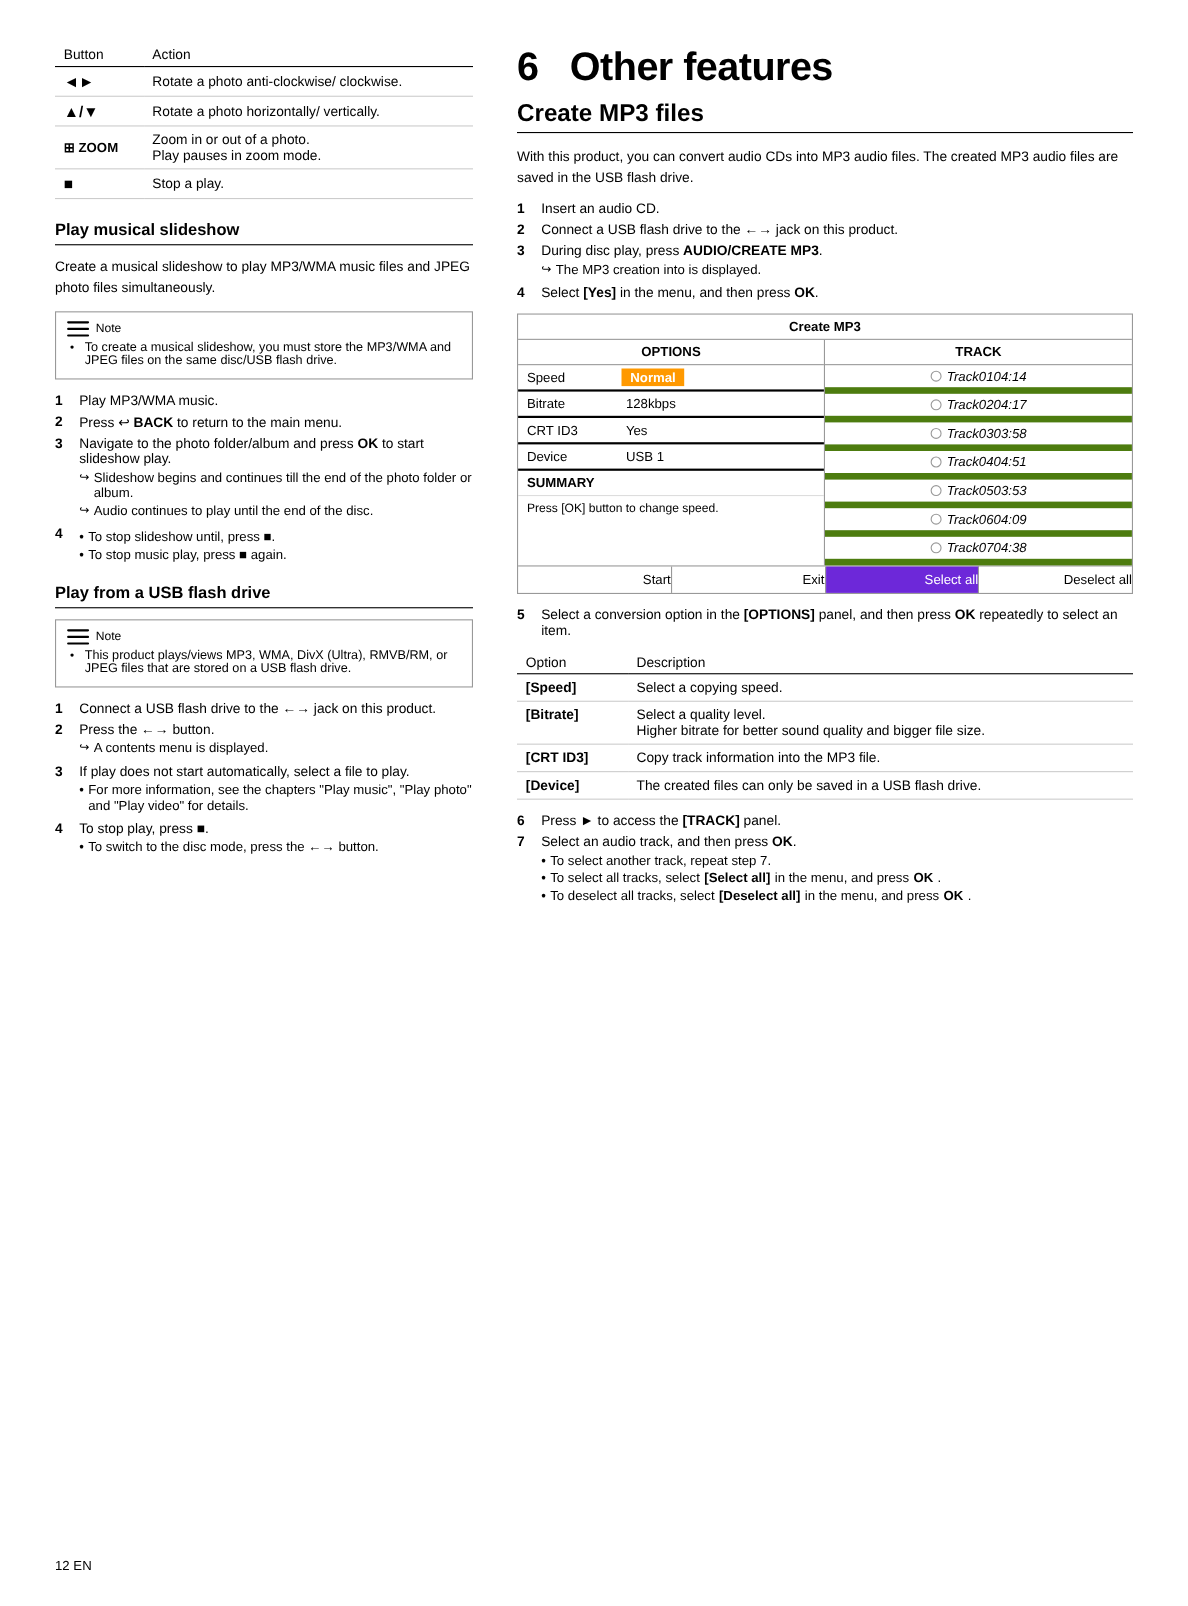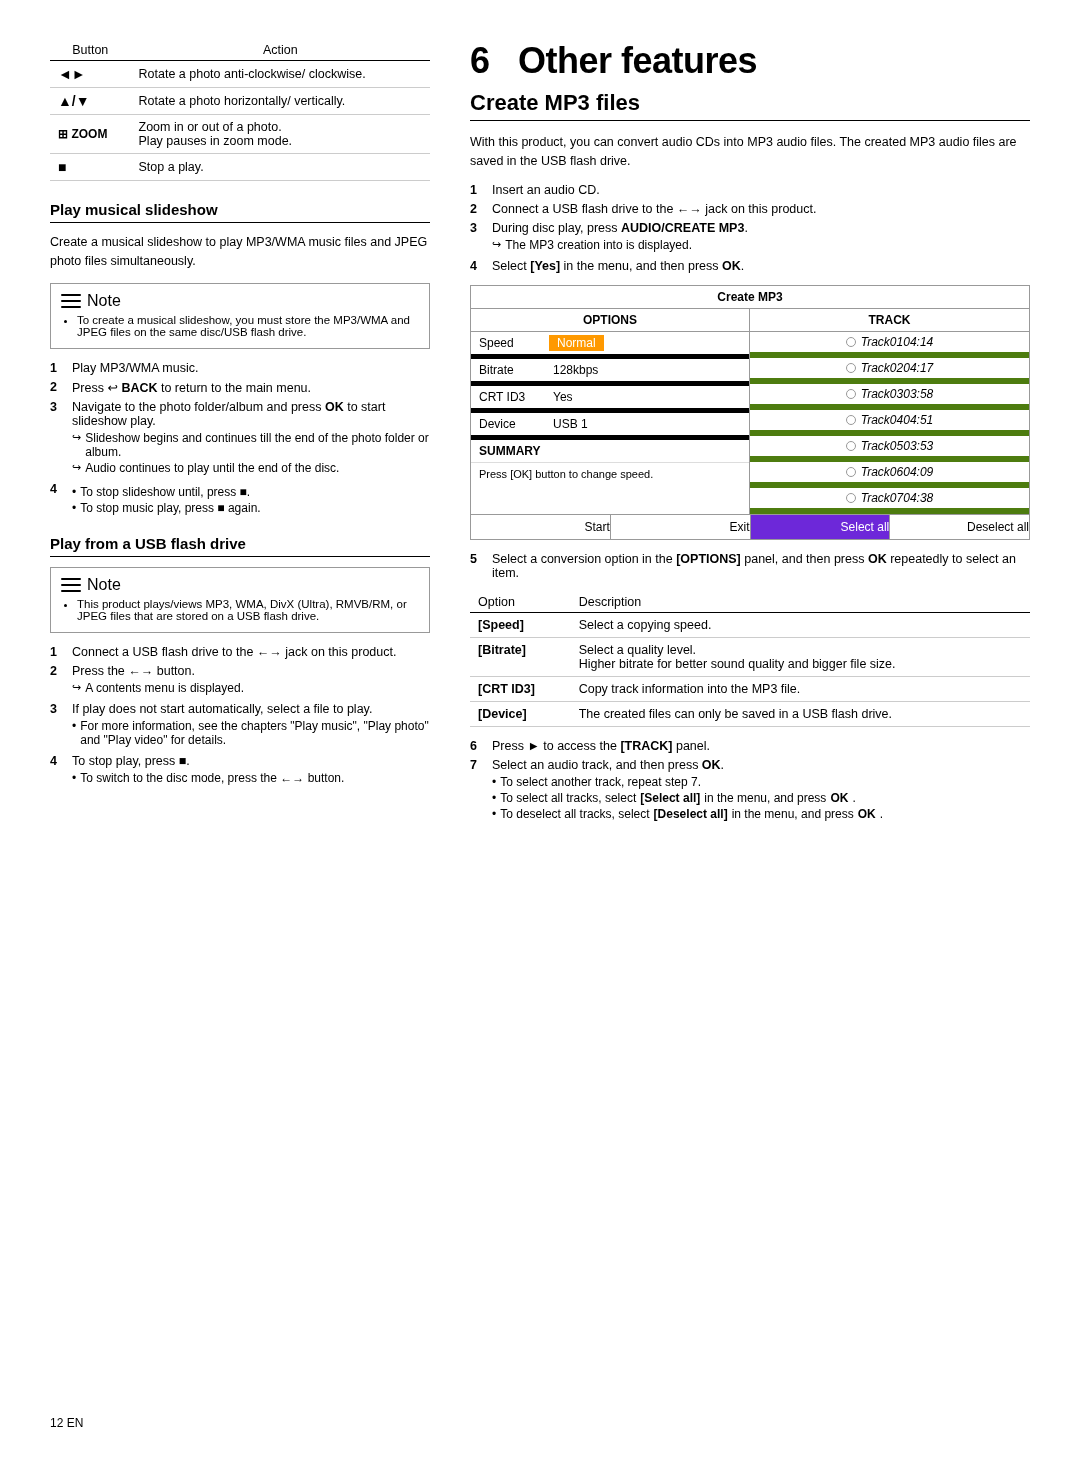--- a/index.html
+++ b/index.html
@@ -29,21 +29,21 @@
     }
 
     
     .button-table {
       width: 100%;
       border-collapse: collapse;
       margin-bottom: 20px;
       font-size: 12.5px;
     }
     .button-table th {
-      text-align: center;
+      text-align: left;
       padding: 3px 8px;
       border-bottom: 1px solid #000;
       font-weight: normal;
     }
     .button-table td {
       padding: 5px 8px;
       vertical-align: middle;
       border-bottom: 1px solid #ccc;
     }
     .button-table td:first-child {
@@ -67,21 +67,21 @@
       border: 1px solid #999;
       padding: 8px 10px;
       margin-bottom: 12px;
       font-size: 11.5px;
     }
     .note-box .note-header {
       display: flex;
       align-items: center;
       gap: 6px;
       margin-bottom: 4px;
-      font-size: 16px;
+      font-size: 11px;
     }
     .note-icon {
       width: 20px;
       height: 14px;
       display: inline-flex;
       flex-direction: column;
       justify-content: space-between;
     }
     .note-icon span {
       display: block;
@@ -185,31 +185,32 @@
     }
     .col-header {
       text-align: center;
       padding: 4px;
       border-bottom: 1px solid #999;
       font-weight: bold;
     }
     .options-row {
       display: flex;
       padding: 3px 8px;
-      border-bottom: 5px solid #000000;
+      border-bottom: 2px solid #000000;
       align-items: center;
+      gap: 16px;
     }
     .options-row .opt-label {
       width: 70px;
     }
     .options-row .opt-value {
       background: #ff9900;
       color: #fff;
       padding: 1px 8px;
-      font-weight: normal;
+      font-weight: bold;
     }
     .options-row .opt-value-plain {
       padding: 1px 4px;
     }
     .options-summary {
       padding: 4px 8px;
       border-bottom: 1px solid #ddd;
       font-weight: bold;
     }
     .options-note {

